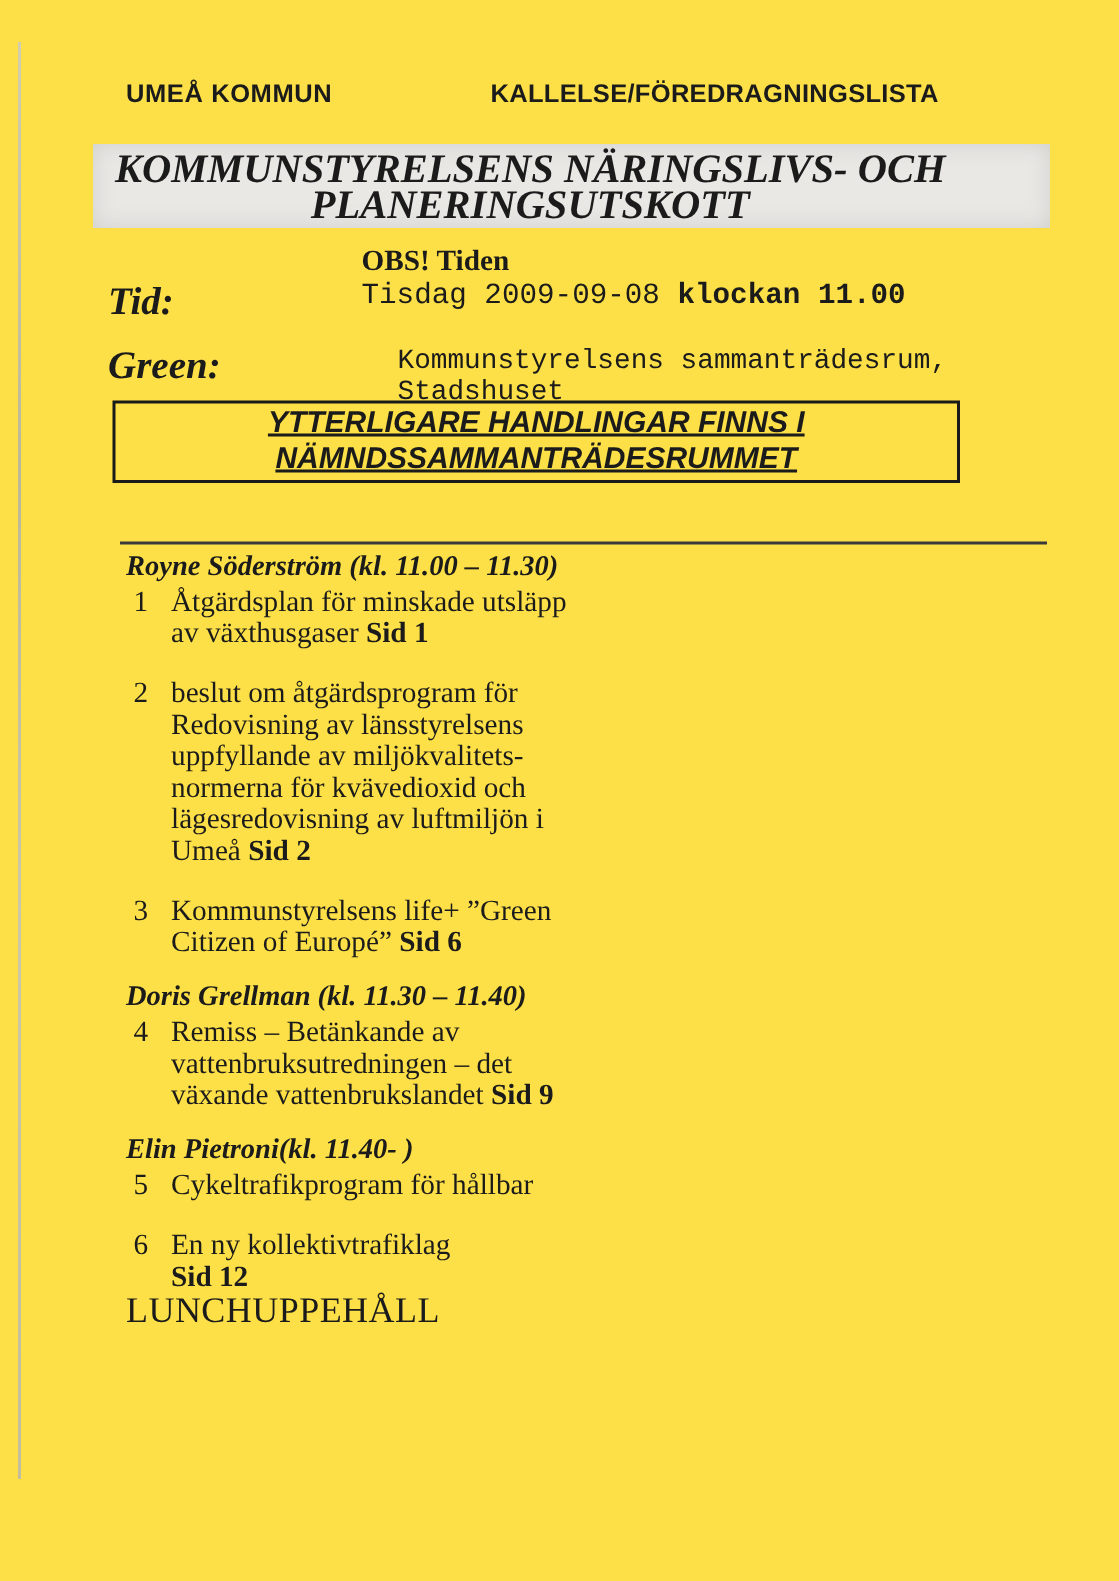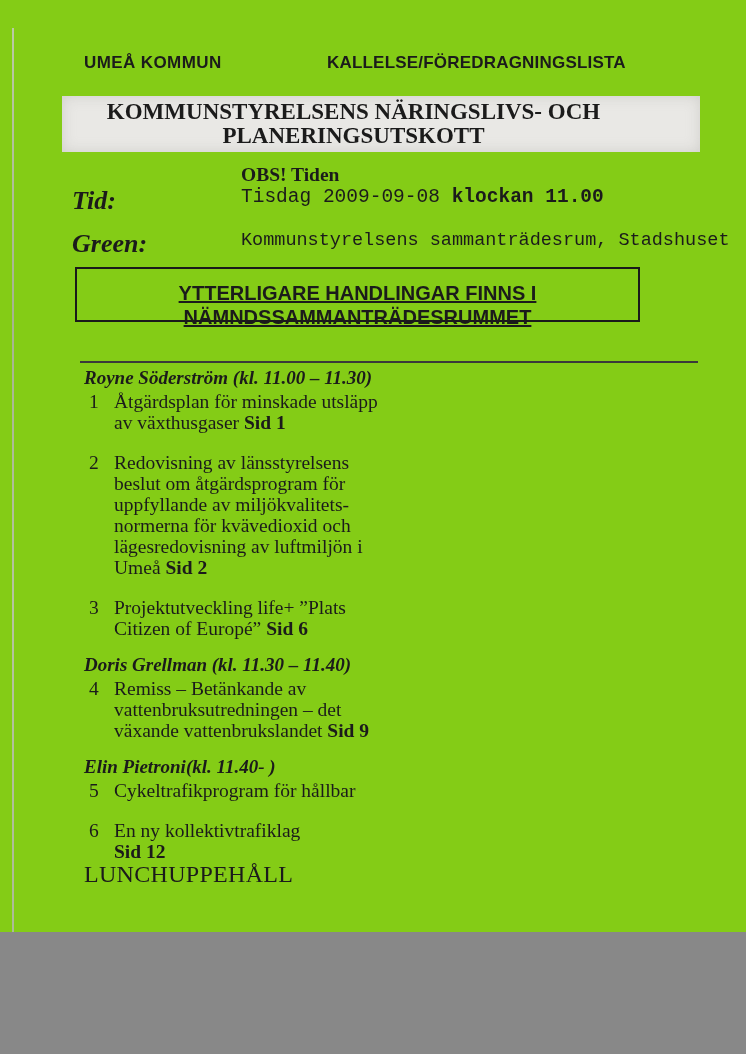--- a/index.html
+++ b/index.html
@@ -1,20 +1,20 @@
 <!DOCTYPE html>
 <html><head>
 <meta charset="utf-8">
 <style>
   html,body{margin:0;padding:0;}
   body{background:#888;}
   .page{
     position:relative;
-    width:746px;height:932px;
-    background:#84cc16;
+    width:746px;height:1054px;
+    background:#fde047;
     overflow:hidden;
     font-family:"Liberation Serif", serif;
     color:#1b1b1b;
   }
   .scan-line{
     position:absolute;left:12px;top:28px;width:2px;height:958px;
     background:linear-gradient(to bottom,#c9c9c9,#aeaeae 30%,#c2c2c2 60%,#b5b5b5);
     opacity:.8;
   }
   .hdr-org{
@@ -25,48 +25,48 @@
   .hdr-doctype{
     position:absolute;left:327px;top:53px;
     font-family:"Liberation Sans",sans-serif;font-weight:bold;font-size:17px;
     letter-spacing:.2px;
   }
   .banner{
     position:absolute;left:62px;top:96px;width:638px;height:52px;
     background:#e9e8e5;
     box-shadow:inset 0 0 14px rgba(160,160,155,.35);
     text-align:center;
-    font-weight:bold;font-size:23px;line-height:24px;
+    font-weight:bold;font-style:italic;font-size:27px;line-height:24px;
     padding-top:4px;box-sizing:content-box;
     padding-right:55px;padding-left:0;width:583px;
   }
   .obs-note{
     position:absolute;left:241px;top:164px;
     font-weight:bold;font-size:19.5px;
   }
   .meet-label{
     position:absolute;left:72px;
     font-weight:bold;font-style:italic;font-size:26px;
   }
   .meet-value{
     position:absolute;left:241px;
     font-size:19.5px;
     font-family:Liberation Mono, monospace;
   }
   .row-time{top:186px;}
   .row-place{top:229px;}
-  .row-place-v{top:230px;font-size:18.5px;}
+  .row-place-v{top:230px;font-size:18.5px;margin-left:24px;}
   .bold{font-weight:bold;}
   .notice-box{
     position:absolute;left:75px;top:267px;width:565px;height:55px;
     border:2px solid #1a1a1a;box-sizing:border-box;
     text-align:center;
     font-family:"Liberation Sans",sans-serif;
-    font-weight:bold;font-size:20px;line-height:24px;
-    padding-top:12px;
+    font-weight:bold;font-style:italic;font-size:20px;line-height:24px;
+    padding-top:1px;
   }
   .notice-box .u{text-decoration:underline;}
   .rule{
     position:absolute;left:80px;top:361px;width:618px;height:2px;
     background:#3a3a3a;
   }
   .agenda{
     position:absolute;left:84px;top:367px;width:600px;
     font-size:19.5px;line-height:21px;
   }
@@ -119,32 +119,32 @@
       <div class="item first">
         <div class="num">1</div>
         <div class="txt">
           <div><span>Åtgärdsplan för minskade utsläpp</span></div>
           <div><span>av växthusgaser </span><span class="bold">Sid 1</span></div>
         </div>
       </div>
       <div class="item">
         <div class="num">2</div>
         <div class="txt">
+          <div><span>beslut om åtgärdsprogram för</span></div>
           <div><span>Redovisning av länsstyrelsens</span></div>
-          <div><span>beslut om åtgärdsprogram för</span></div>
           <div><span>uppfyllande av miljökvalitets-</span></div>
           <div><span>normerna för kvävedioxid och</span></div>
           <div><span>lägesredovisning av luftmiljön i</span></div>
           <div><span>Umeå </span><span class="bold">Sid 2</span></div>
         </div>
       </div>
       <div class="item">
         <div class="num">3</div>
         <div class="txt">
-          <div><span>Projektutveckling life+ ”Plats</span></div>
+          <div><span>Kommunstyrelsens life+ ”Green</span></div>
           <div><span>Citizen of Europé” </span><span class="bold">Sid 6</span></div>
         </div>
       </div>
       <div class="presenter">Doris Grellman (kl. 11.30 – 11.40)</div>
       <div class="item first">
         <div class="num">4</div>
         <div class="txt">
           <div><span>Remiss – Betänkande av</span></div>
           <div><span>vattenbruksutredningen – det</span></div>
           <div><span>växande vattenbrukslandet </span><span class="bold">Sid 9</span></div>

